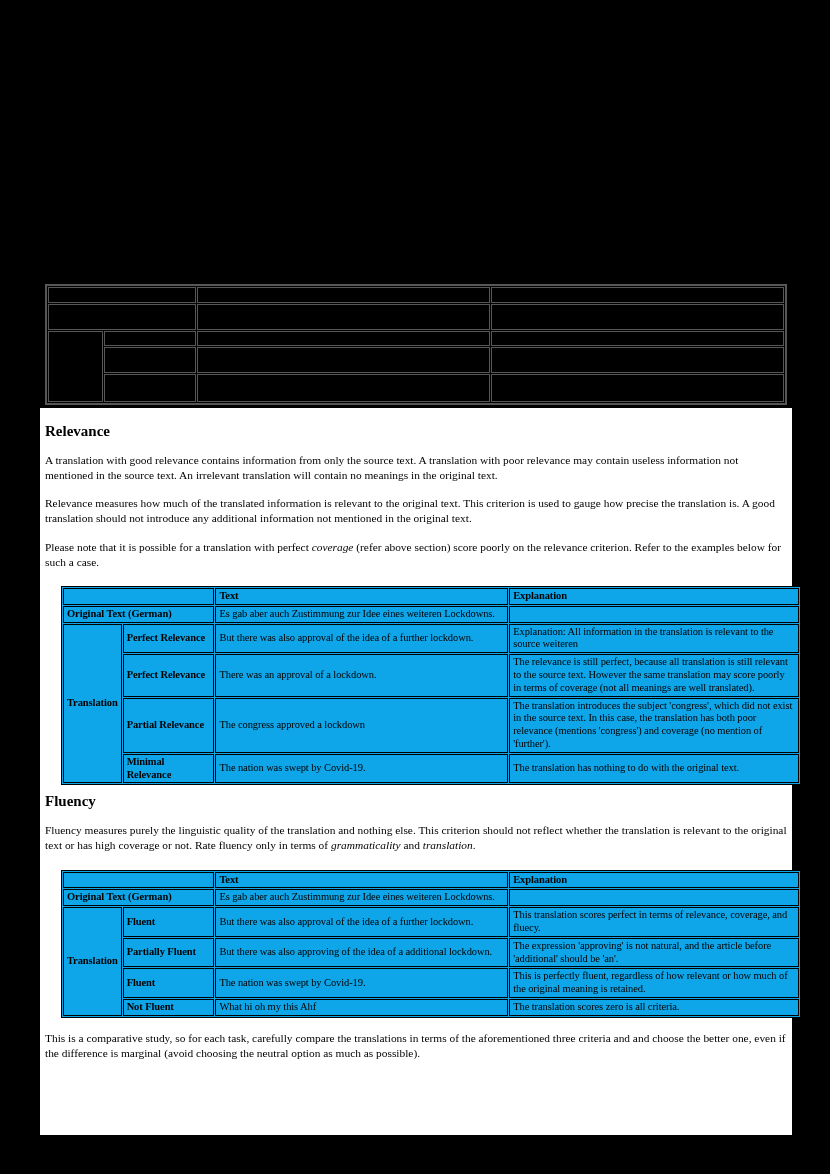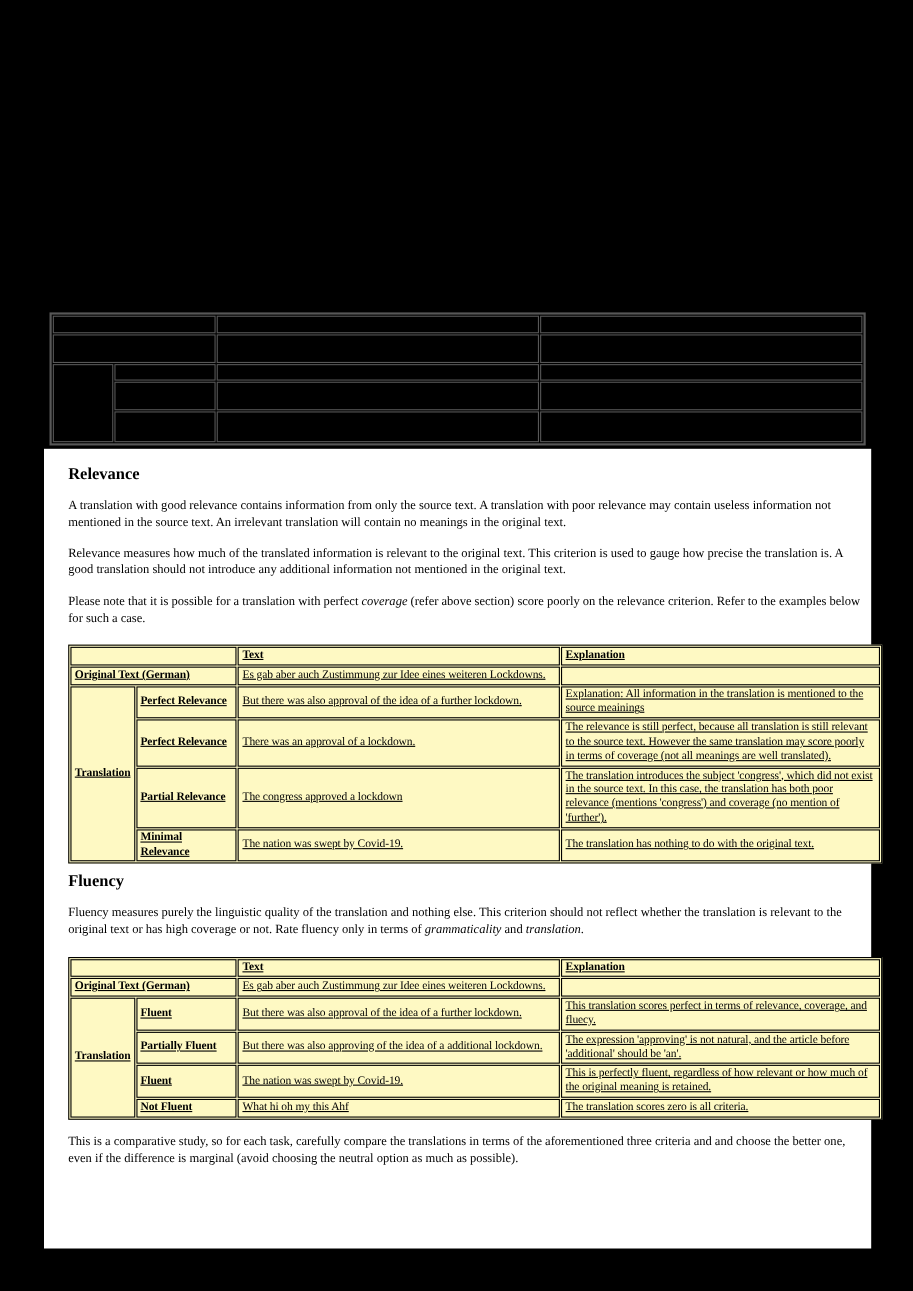--- a/index.html
+++ b/index.html
@@ -12,30 +12,30 @@
   #topTable {
     position:absolute; left:45px; top:284px; width:742px;
     border-collapse:separate; border-spacing:1px;
     border:2px solid #575757; background:#000000;
   }
   #topTable td { border:1px solid #575757; background:#000000; padding:0; }
 
   
   #content {
     position:absolute; left:40px; top:408px; width:752px; height:727px;
-    background:#ffffff; box-sizing:border-box; padding:7px 5px 0 22px;
+    background:#ffffff; box-sizing:border-box; padding:7px 5px 0 5px;
   }
   #content h3 { font-size:15px; font-weight:bold; margin:8px 0 0 0; }
   #content p  { font-size:11.4px; line-height:1.33; margin:13px 0; }
   #content p em { font-style:italic; }
 
   table.ex {
-    width:740px; margin:16px 0 8px 0;
+    width:740px; margin:16px 0 8px 16px;
     border-collapse:separate; border-spacing:1px;
-    border:1px solid #000000; background:#fef9c3;text-decoration:underline;
+    border:1px solid #000000; background:#0ea5e9;
   }
   table.ex td {
     border:1px solid #000000; padding:1px 3px;
     font-size:10.5px; line-height:1.22; letter-spacing:-0.1px;
     vertical-align:middle;
   }
   .b { font-weight:bold; }
 </style>
 </head>
 <body>
@@ -100,21 +100,21 @@
     </tr>
     <tr>
       <td colspan="2" class="b">Original Text (German)</td>
       <td>Es gab aber auch Zustimmung zur Idee eines weiteren Lockdowns.</td>
       <td></td>
     </tr>
     <tr style="height:27px">
       <td rowspan="4" class="b">Translation</td>
       <td class="b">Perfect Relevance</td>
       <td>But there was also approval of the idea of a further lockdown.</td>
-      <td>Explanation: All information in the translation is mentioned to the source meainings</td>
+      <td>Explanation: All information in the translation is relevant to the source weiteren</td>
     </tr>
     <tr>
       <td class="b">Perfect Relevance</td>
       <td>There was an approval of a lockdown.</td>
       <td>The relevance is still perfect, because all translation is still relevant to the source text. However the same translation may score poorly in terms of coverage (not all meanings are well translated).</td>
     </tr>
     <tr>
       <td class="b">Partial Relevance</td>
       <td>The congress approved a lockdown</td>
       <td>The translation introduces the subject 'congress', which did not exist in the source text. In this case, the translation has both poor relevance (mentions 'congress') and coverage (no mention of 'further').</td>

